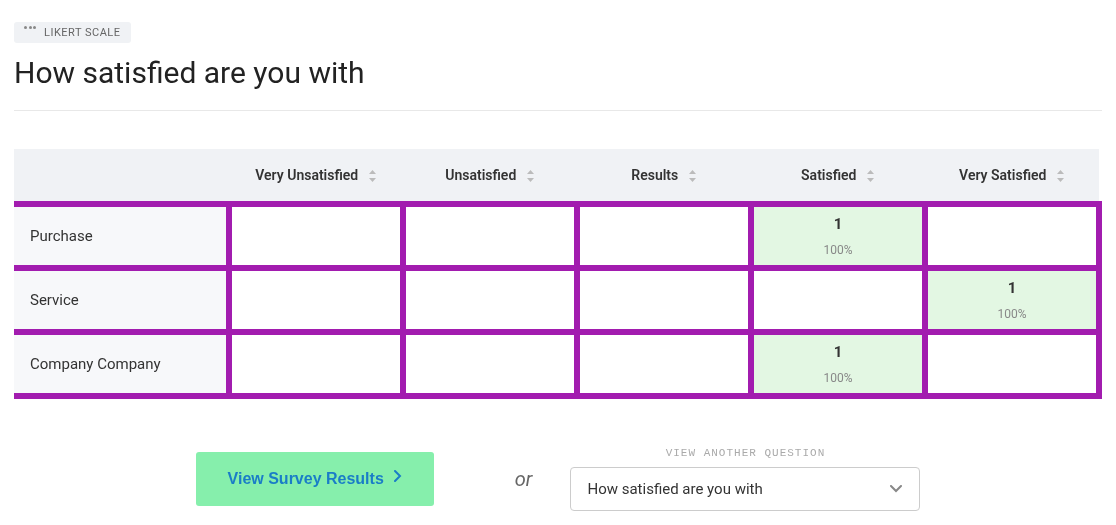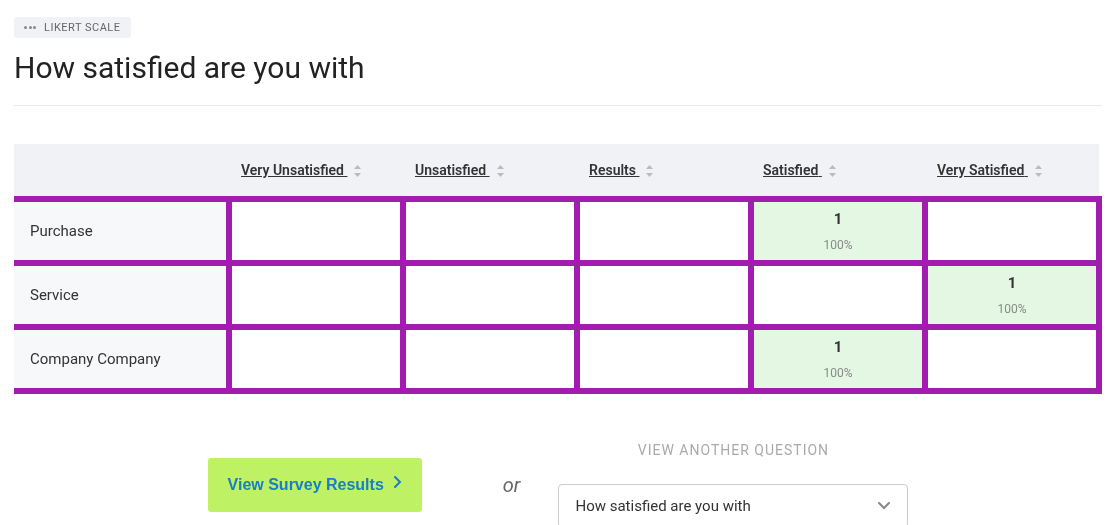--- a/index.html
+++ b/index.html
@@ -9,21 +9,20 @@
     }
     body {
       font-family: -apple-system, BlinkMacSystemFont, "Segoe UI", Roboto, Helvetica, Arial, sans-serif;
       background: #fff;
       padding: 14px;
       width: 1116px;
       color: #333;
     }
     .question-type-badge {
       display: inline-flex;
-      align-items: center;
       background: #f0f2f5;
       padding: 4px 10px;
       border-radius: 3px;
       font-size: 11px;
       letter-spacing: 0.5px;
       color: #666;
       margin-bottom: 12px;
     }
     .dots-icon {
       display: inline-flex;
@@ -51,23 +50,22 @@
       width: 100%;
       border-collapse: collapse;
       table-layout: fixed;
     }
     table.likert th {
       background: #f0f2f5;
       font-size: 14px;
       font-weight: 600;
       color: #333;
       padding: 18px 12px;
-      text-align: left;
+      text-align: center;
       border-bottom: 1px solid #eee;
-      text-decoration: underline;
     }
     table.likert th.row-header-blank {
       width: 215px;
     }
     table.likert th .sort-icon {
       display: inline-block;
       margin-left: 6px;
       vertical-align: middle;
     }
     .sort-icon svg {
@@ -103,24 +101,24 @@
       margin-top: 10px;
     }
     .footer-row {
       display: flex;
       align-items: center;
       justify-content: center;
       gap: 38px;
       margin-top: 48px;
     }
     .view-results-btn {
-      background: #bef264;
+      background: #86efac;
       color: #1a7dc7;
       border: none;
-      padding: 18px 20px;
+      padding: 18px 32px;
       font-size: 16px;
       font-weight: 600;
       border-radius: 3px;
       cursor: pointer;
       display: flex;
       align-items: flex-start;
       gap: 10px;
     }
     .chevron-right svg {
       display: block;
@@ -130,24 +128,25 @@
       font-size: 20px;
       color: #666;
       margin-left: 43px;
     }
     .dropdown-wrap {
       display: flex;
       flex-direction: column;
       align-items: center;
     }
     .dropdown-label {
-      font-size: 14px;
+      font-size: 11px;
       letter-spacing: 1px;
       color: #aaa;
-      margin-bottom: 26px;
+      margin-bottom: 8px;
+      font-family: Liberation Mono, monospace;
     }
     .dropdown {
       border: 1px solid #ccc;
       border-radius: 4px;
       padding: 12px 16px;
       width: 350px;
       display: flex;
       align-items: center;
       justify-content: space-between;
       cursor: pointer;

